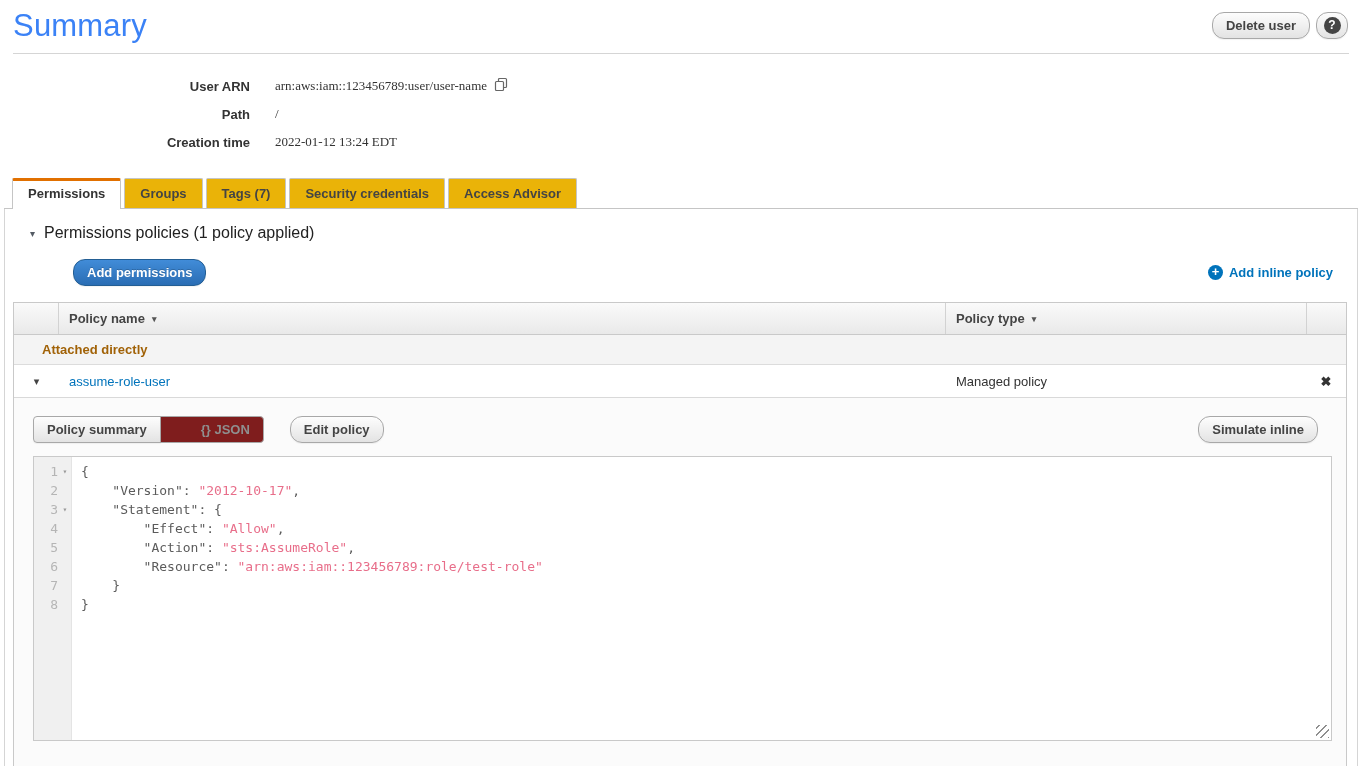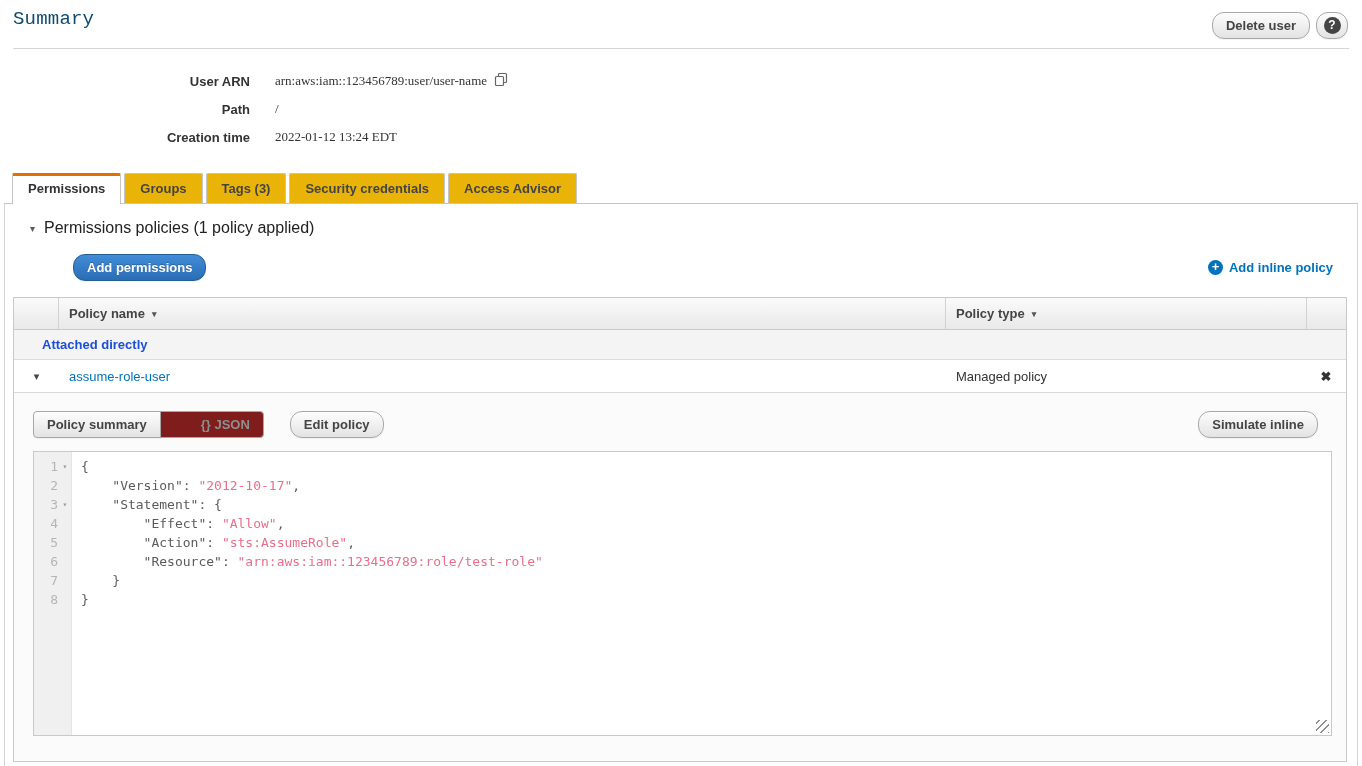--- a/index.html
+++ b/index.html
@@ -2,21 +2,21 @@
 <html><head>
 <meta charset="utf-8">
 <style>
   * { margin:0; padding:0; box-sizing:border-box; }
   html,body { background:#fff; }
   body { font-family:"Liberation Sans", sans-serif; color:#333; }
   .page { width:1362px; height:766px; overflow:hidden; background:#fff; display:flex; flex-direction:column; }
 
   
   .page-header { display:flex; align-items:flex-start; justify-content:space-between; padding:8px 14px 0 13px; }
-  .page-title { font-size:19px; font-weight:400; color:#0c4a6e; letter-spacing:0.2px;font-family:Liberation Mono, monospace; }
+  .page-title { font-size:31px; font-weight:400; color:#3b82f6; letter-spacing:0.2px; }
   .header-actions { display:flex; gap:6px; margin-top:4px; }
   .btn { display:inline-flex; align-items:center; justify-content:center;
          background:linear-gradient(#fdfdfd,#e3e3e3); border:1px solid #a8a8a8; border-radius:12px;
          font-family:"Liberation Sans", sans-serif; font-size:13px; font-weight:bold; color:#444;
          padding:5px 13px; height:27px; cursor:pointer; box-shadow:0 1px 1px rgba(0,0,0,0.05); }
   .btn-help { width:32px; padding:0; }
   .help-glyph { display:inline-block; width:17px; height:17px; border-radius:50%; background:#444;
                 color:#fff; font-size:12px; font-weight:bold; line-height:17px; text-align:center; }
   .rule { border-top:1px solid #d5d5d5; margin:9px 13px 0 13px; }
 
@@ -49,21 +49,21 @@
   
   .policy-table { margin:16px 10px 0 8px; border:1px solid #c9c9c9; }
   .thead { display:flex; height:32px; background:linear-gradient(#fafafa,#e9e9e9); border-bottom:1px solid #c9c9c9; }
   .th { display:flex; align-items:center; font-size:13px; font-weight:bold; color:#444; }
   .col-expand { width:45px; border-right:1px solid #d2d2d2; }
   .col-name { flex:1; padding-left:10px; border-right:1px solid #d2d2d2; }
   .col-type { width:360px; padding-left:10px; }
   .col-action { width:40px; border-left:1px solid #d2d2d2; justify-content:center; }
   .sort-caret { font-size:9px; color:#555; margin-left:7px; }
   .group-row { height:30px; line-height:30px; background:#f4f4f4; border-bottom:1px solid #dcdcdc;
-               font-size:13px; font-weight:bold; color:#1d4ed8; padding-left:28px; }
+               font-size:13px; font-weight:bold; color:#a16207; padding-left:28px; }
   .policy-row { display:flex; align-items:center; height:33px; background:#fff; border-bottom:1px solid #d9d9d9; }
   .cell-expand { width:45px; text-align:center; font-size:11px; color:#444; cursor:pointer; }
   .cell-name { flex:1; padding-left:10px; font-size:13px; }
   .policy-link { color:#0073bb; text-decoration:none; cursor:pointer; }
   .cell-type { width:360px; padding-left:10px; font-size:13px; color:#333; }
   .cell-action { width:40px; text-align:center; font-size:13px; color:#333; font-weight:bold; cursor:pointer; }
 
   
   .detail { background:#fbfbfb; padding:18px 0 25px 0; }
   .detail-buttons { display:flex; align-items:center; margin:0 28px 0 19px; }
@@ -124,21 +124,21 @@
       <div class="info-label">Creation time</div>
       <div class="info-value">
           <span>2022-01-12 13:24 EDT</span>
         </div>
     </div>
   </div>
 
   <div class="tabs">
     <div class="tab active">Permissions</div>
     <div class="tab">Groups</div>
-    <div class="tab">Tags (3)</div>
+    <div class="tab">Tags (7)</div>
     <div class="tab">Security credentials</div>
     <div class="tab">Access Advisor</div>
   </div>
 
   <div class="panel">
 
     <div class="section-header">
       <span class="section-caret">▾</span>
       <span>Permissions policies (1 policy applied)</span>
     </div>

